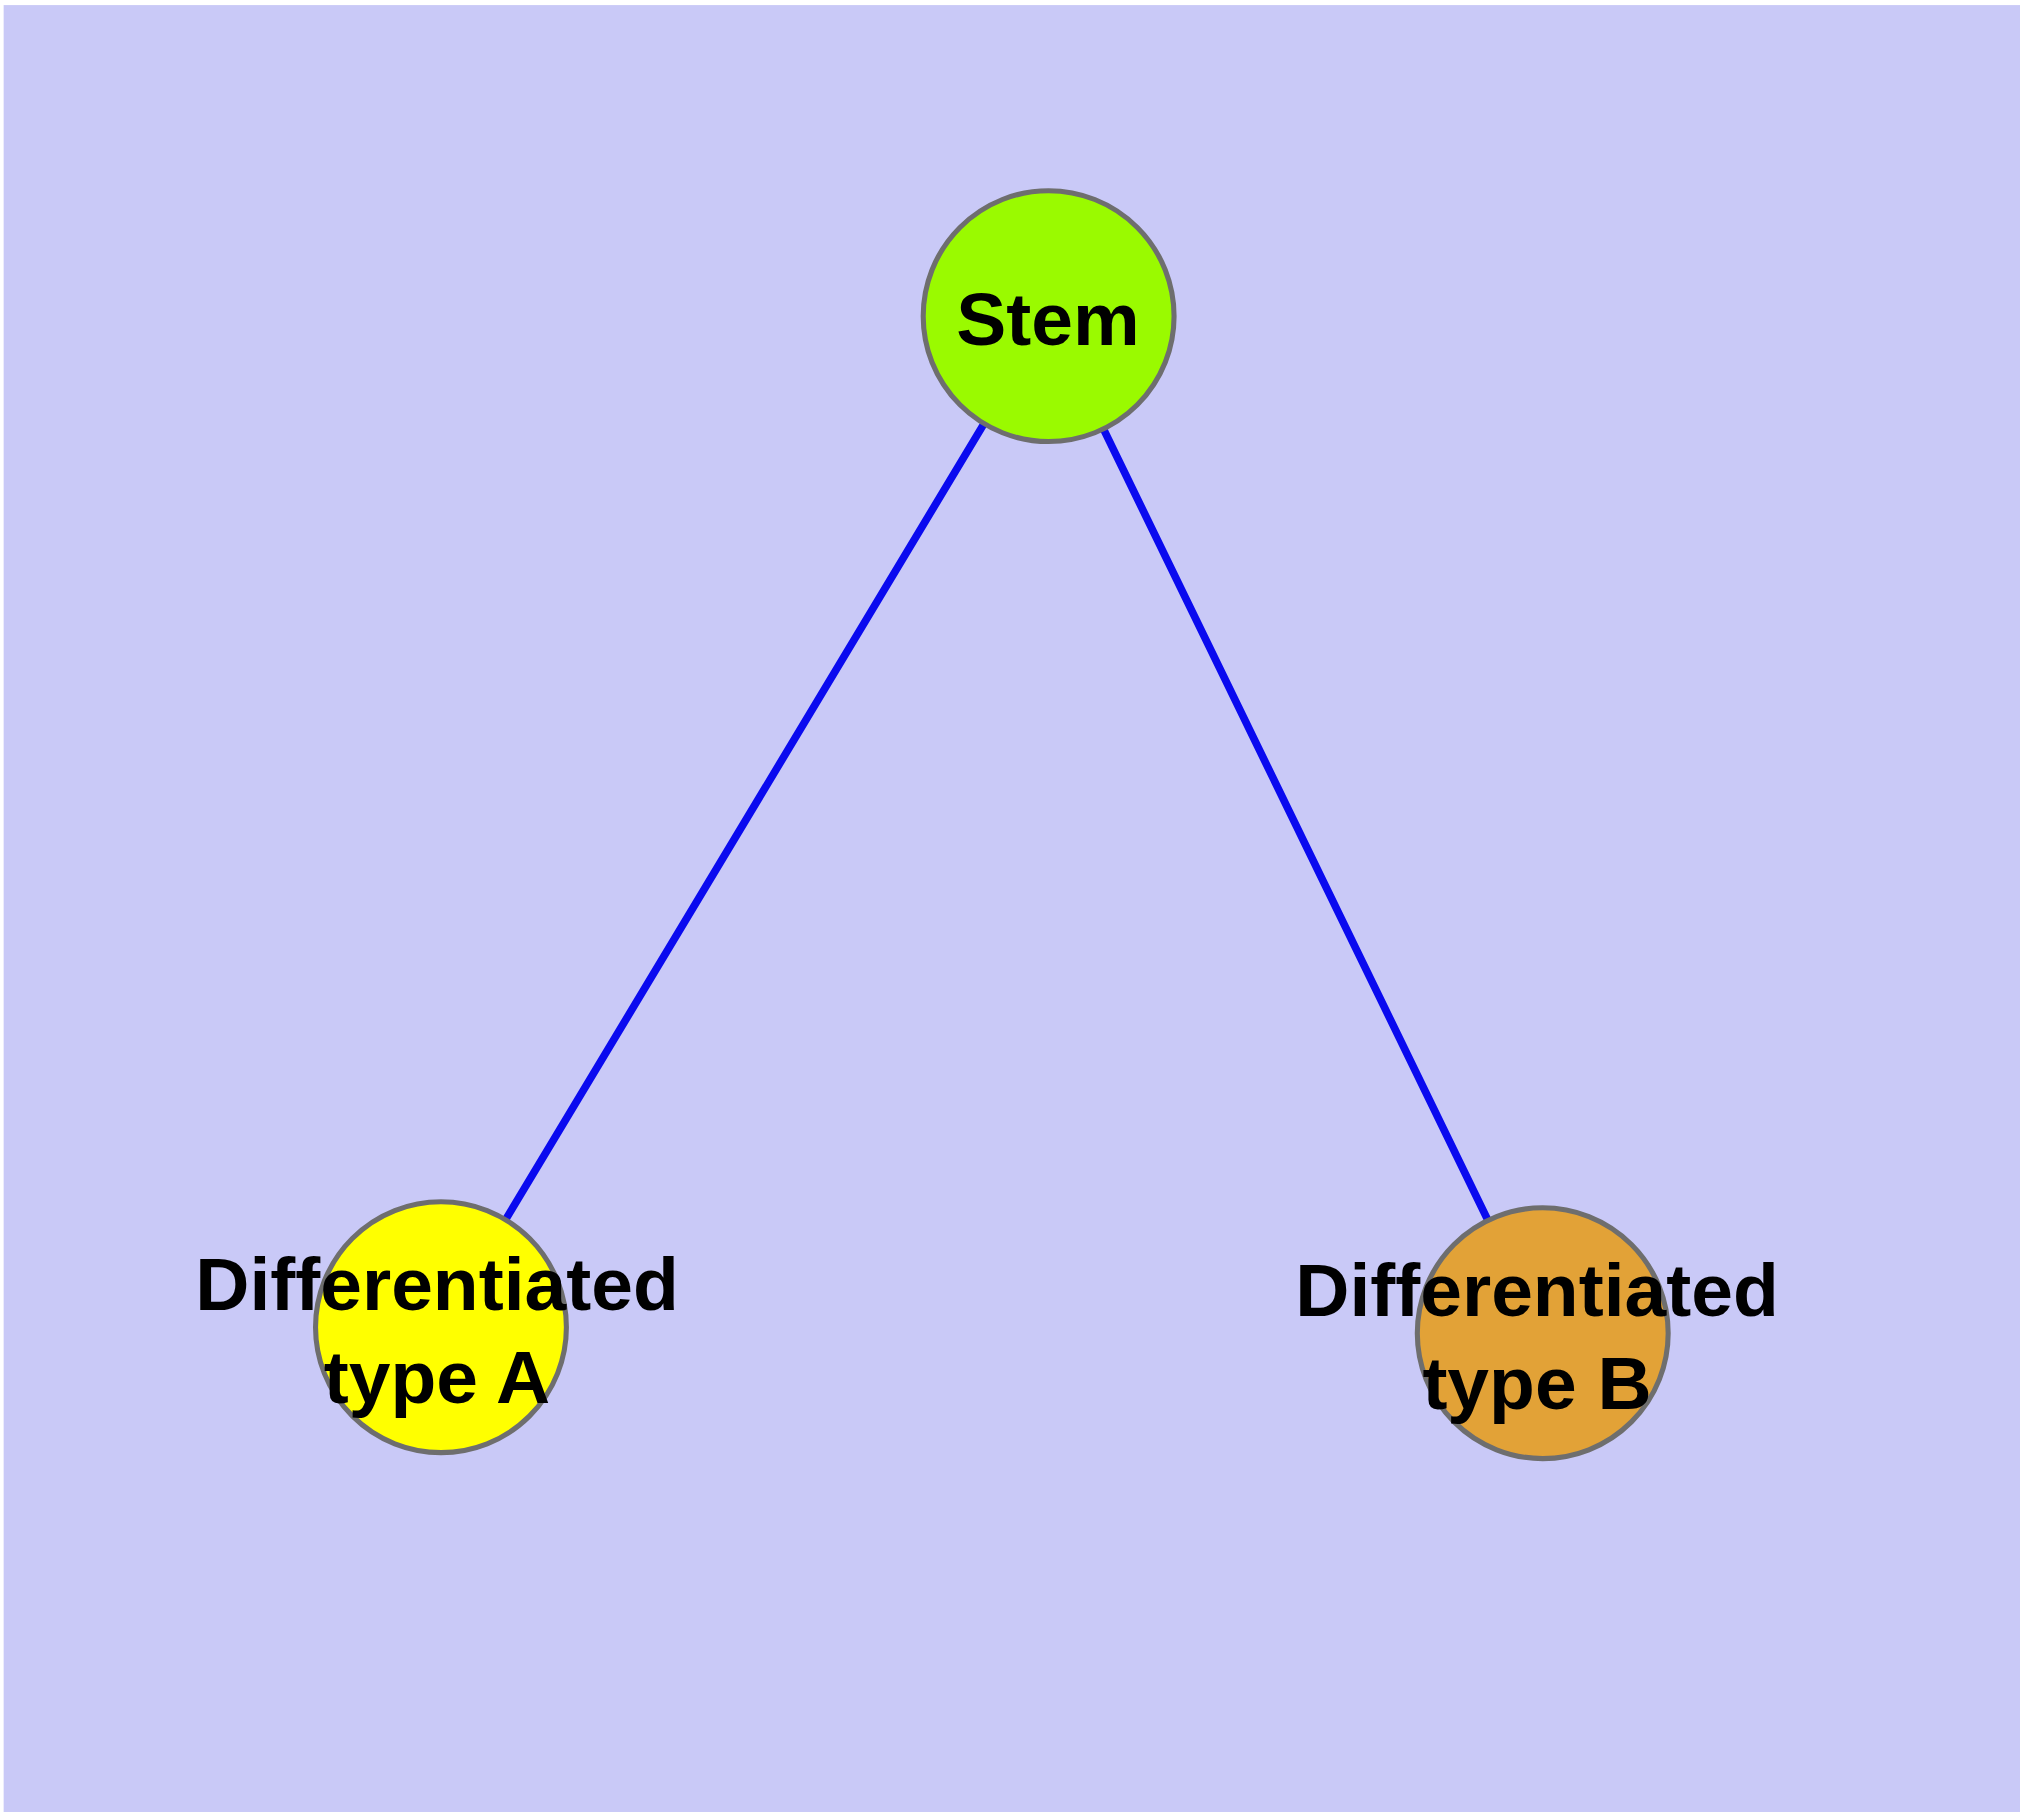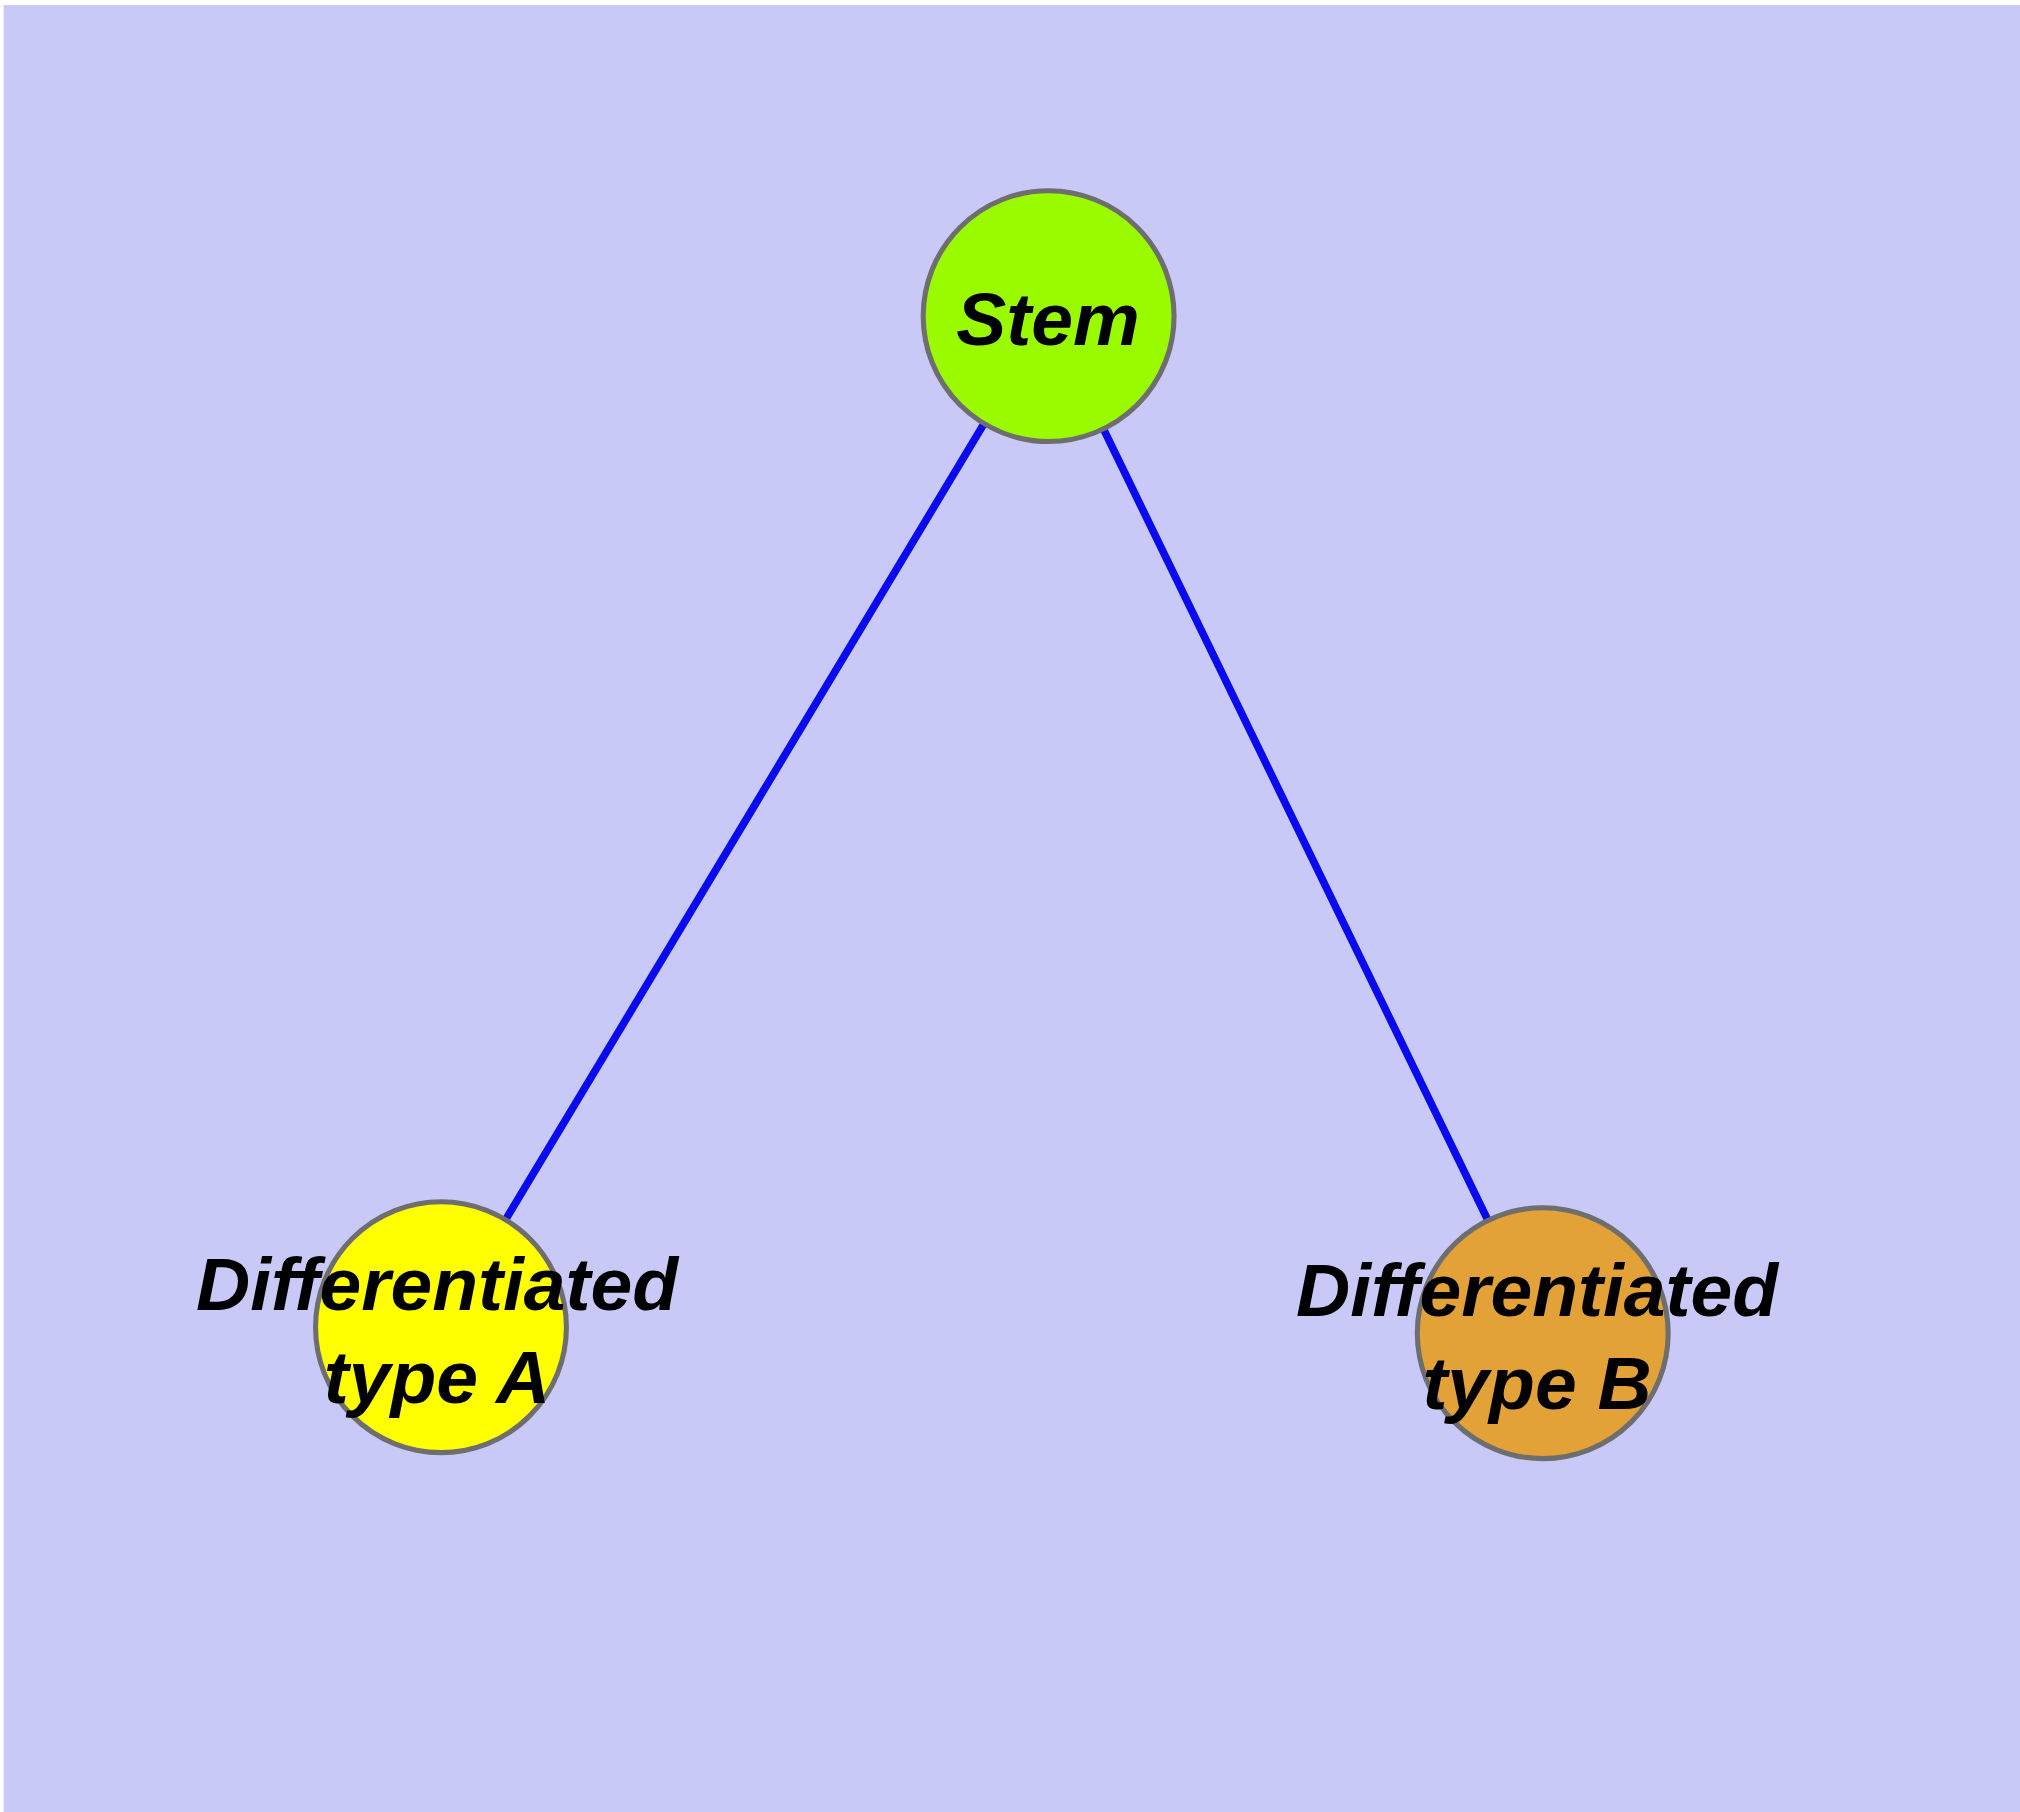--- a/index.html
+++ b/index.html
@@ -23,21 +23,20 @@
   .node-label {
     position: absolute;
     transform: translate(-50%, -50%);
     font-weight: bold;
     font-size: 75px;
     line-height: 93px;
     color: #000000;
     text-align: center;
     white-space: pre-line;
     letter-spacing: 0px;
-    font-style: italic;
   }
 </style>
 </head>
 <body>
 
 <svg id="graph-svg" width="2021" height="1812" viewBox="0 0 2384 2138" xmlns="http://www.w3.org/2000/svg">
 
   <rect x="4" y="6" width="2380" height="2132" fill="#C9C9F7"></rect>
 
   <line x1="1237" y1="373" x2="520" y2="1566" stroke-width="9" stroke-linecap="round" stroke="#0A0AEF"></line>

